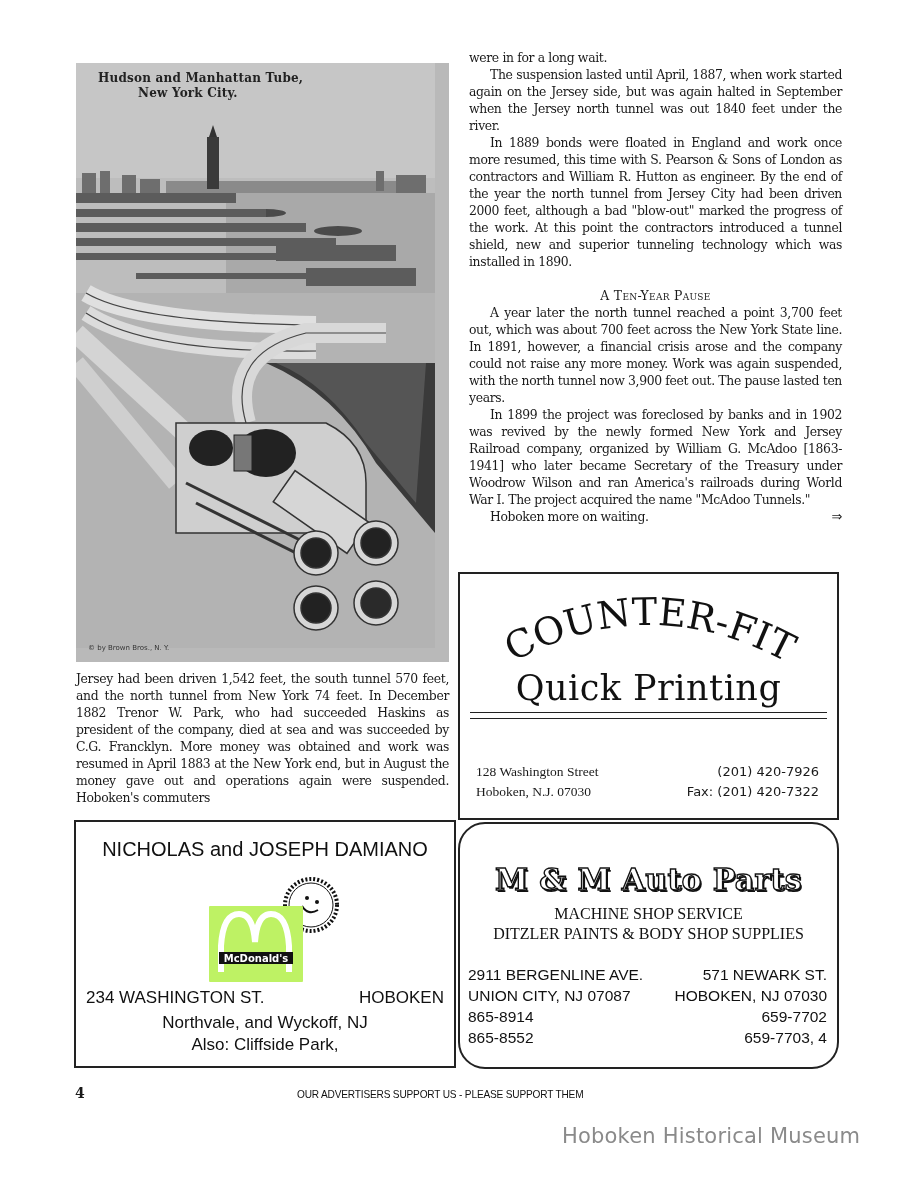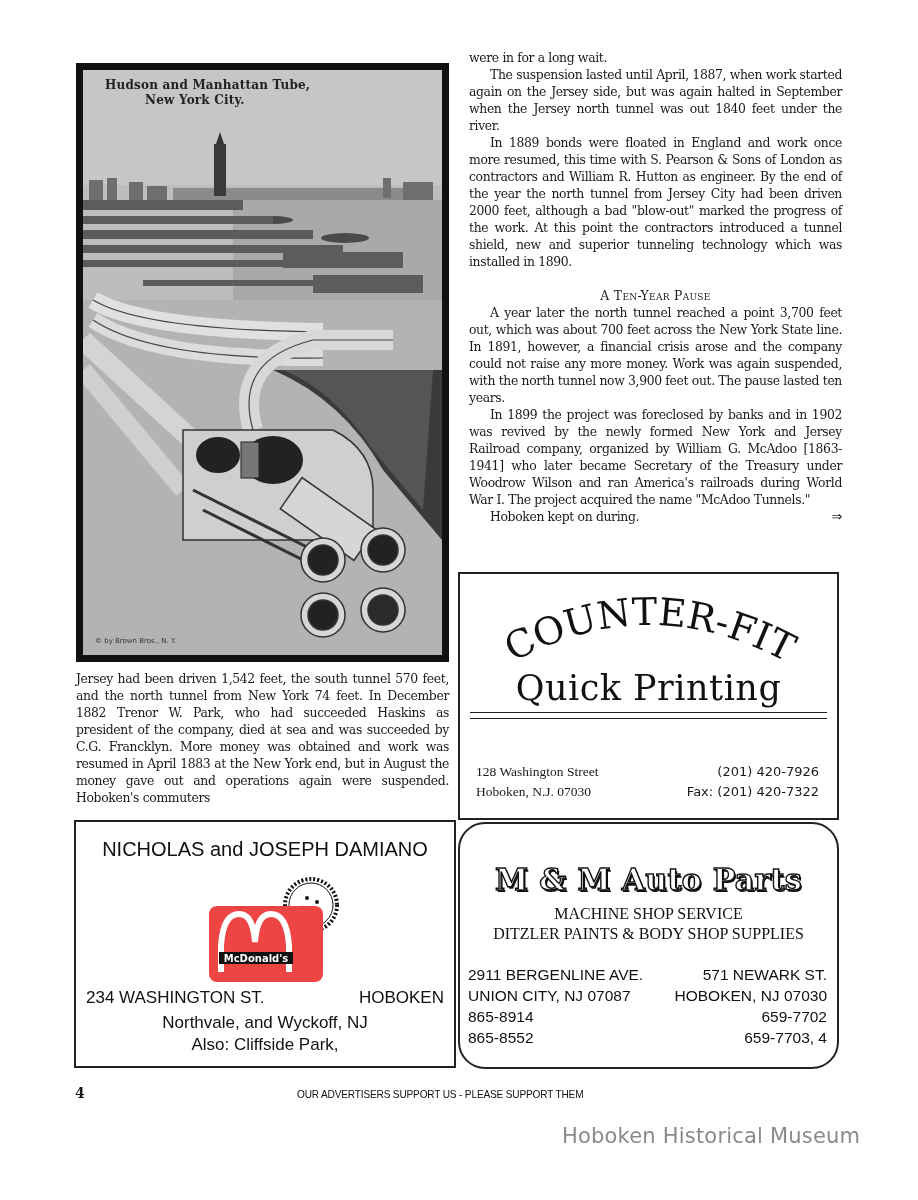--- a/index.html
+++ b/index.html
@@ -2,21 +2,21 @@
 <html><head>
 <meta charset="utf-8">
 <style>
   * { box-sizing: border-box; margin: 0; padding: 0; }
   html, body { width: 918px; height: 1200px; background: #ffffff; overflow: hidden; }
   body { position: relative; font-family: "DejaVu Serif", serif; color: #1a1a1a; }
 
   
   .photo {
     position: absolute; left: 76px; top: 63px; width: 373px; height: 599px;
-    background: #111; padding: 7px;
+    background: #111; 
   }
   .photo-inner {
     position: relative; width: 100%; height: 100%;
     background: #b9b9b9; overflow: hidden;
   }
   .photo-caption {
     position: absolute; left: 22px; top: 8px; font-family: "DejaVu Serif", serif;
     font-size: 12px; line-height: 15px; color: #222; font-weight: bold; letter-spacing: 0.2px;
   }
   .photo-caption .l2 { display: block; padding-left: 40px; }
@@ -61,21 +61,21 @@
   .cf-lines { flex: 1; height: 7px; border-top: 1.5px solid #222; border-bottom: 1.5px solid #222; }
   .cf-copy { font-family: "DejaVu Serif", serif; font-size: 24px; color: #111; padding: 0 2px; }
   .cf-addr { position: absolute; left: 16px; top: 188px; font-family: Liberation Serif, serif; font-size: 13.5px; line-height: 20px; }
   .cf-phones { position: absolute; right: 18px; top: 188px; font-family: "DejaVu Sans", sans-serif; font-size: 13px; line-height: 20px; text-align: right; }
 
   
   .mcd-title {
     position: absolute; left: 0; right: 0; top: 16px; text-align: center;
     font-family: "Liberation Sans", sans-serif; font-size: 20px; color: #111;
   }
-  .mcd-logo { position: absolute; left: 133px; top: 84px; width: 114px; height: 76px; background: #ef4444; border-radius: 8px; }
+  .mcd-logo { position: absolute; left: 133px; top: 84px; width: 94px; height: 76px; background: #bef264; border-radius: 1px; }
   .mcd-logo svg { position: absolute; left: 0; top: 0; }
   .mcd-sun { position: absolute; left: 204px; top: 52px; }
   .mcd-row { position: absolute; left: 10px; right: 10px; top: 166px; display: flex; justify-content: space-between;
     font-family: "Liberation Sans", sans-serif; font-size: 17px; color: #111; }
   .mcd-also { position: absolute; left: 0; right: 0; top: 190px; text-align: center;
     font-family: "Liberation Sans", sans-serif; font-size: 17px; line-height: 22px; color: #111; }
 
   
   .mm-title {
     position: absolute; left: 0; right: 0; top: 38px; text-align: center;
@@ -171,21 +171,21 @@
 </div>
 
 <div class="col-right article-text">
   <p class="noindent">were in for a long wait.</p>
   <p>The suspension lasted until April, 1887, when work started again on the Jersey side, but was again halted in September when the Jersey north tunnel was out 1840 feet under the river.</p>
   <p>In 1889 bonds were floated in England and work once more resumed, this time with S. Pearson &amp; Sons of London as contractors and William R. Hutton as engineer. By the end of the year the north tunnel from Jersey City had been driven 2000 feet, although a bad "blow-out" marked the progress of the work. At this point the contractors introduced a tunnel shield, new and superior tunneling technology which was installed in 1890.</p>
   <div class="section-heading">A Ten-Year Pause</div>
   <p>A year later the north tunnel reached a point 3,700 feet out, which was about 700 feet across the New York State line. In 1891, however, a financial crisis arose and the company could not raise any more money. Work was again suspended, with the north tunnel now 3,900 feet out. The pause lasted ten years.</p>
   <p>In 1899 the project was foreclosed by banks and in 1902 was revived by the newly formed New York and Jersey Railroad company, organized by William G. McAdoo [1863-1941] who later became Secretary of the Treasury under Woodrow Wilson and ran America's railroads during World War I. The project acquired the name "McAdoo Tunnels."</p>
   <div class="last-line">
-    <span>Hoboken kept on during.</span>
+    <span>Hoboken more on waiting.</span>
     <span class="arrow-icon">⇒</span>
   </div>
 </div>
 
 <div class="col-left-bottom article-text">
   <p class="noindent">Jersey had been driven 1,542 feet, the south tunnel 570 feet, and the north tunnel from New York 74 feet. In December 1882 Trenor W. Park, who had succeeded Haskins as president of the company, died at sea and was succeeded by C.G. Francklyn. More money was obtained and work was resumed in April 1883 at the New York end, but in August the money gave out and operations again were suspended. Hoboken's commuters</p>
 </div>
 
 <div class="ad ad-counterfit">
   <svg class="cf-arc" viewBox="0 0 377 80">

